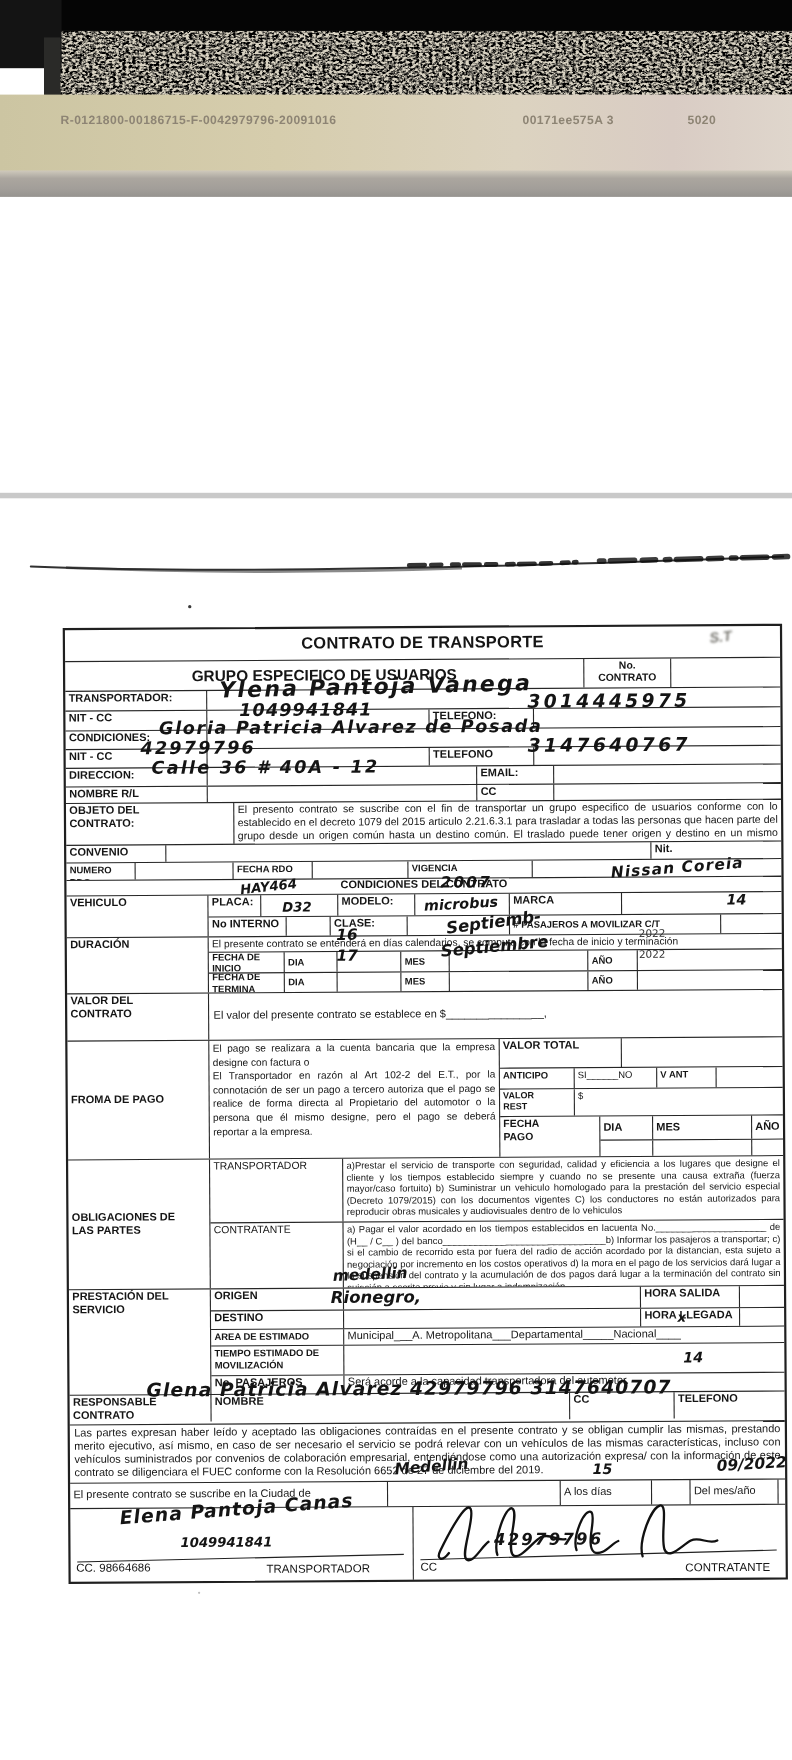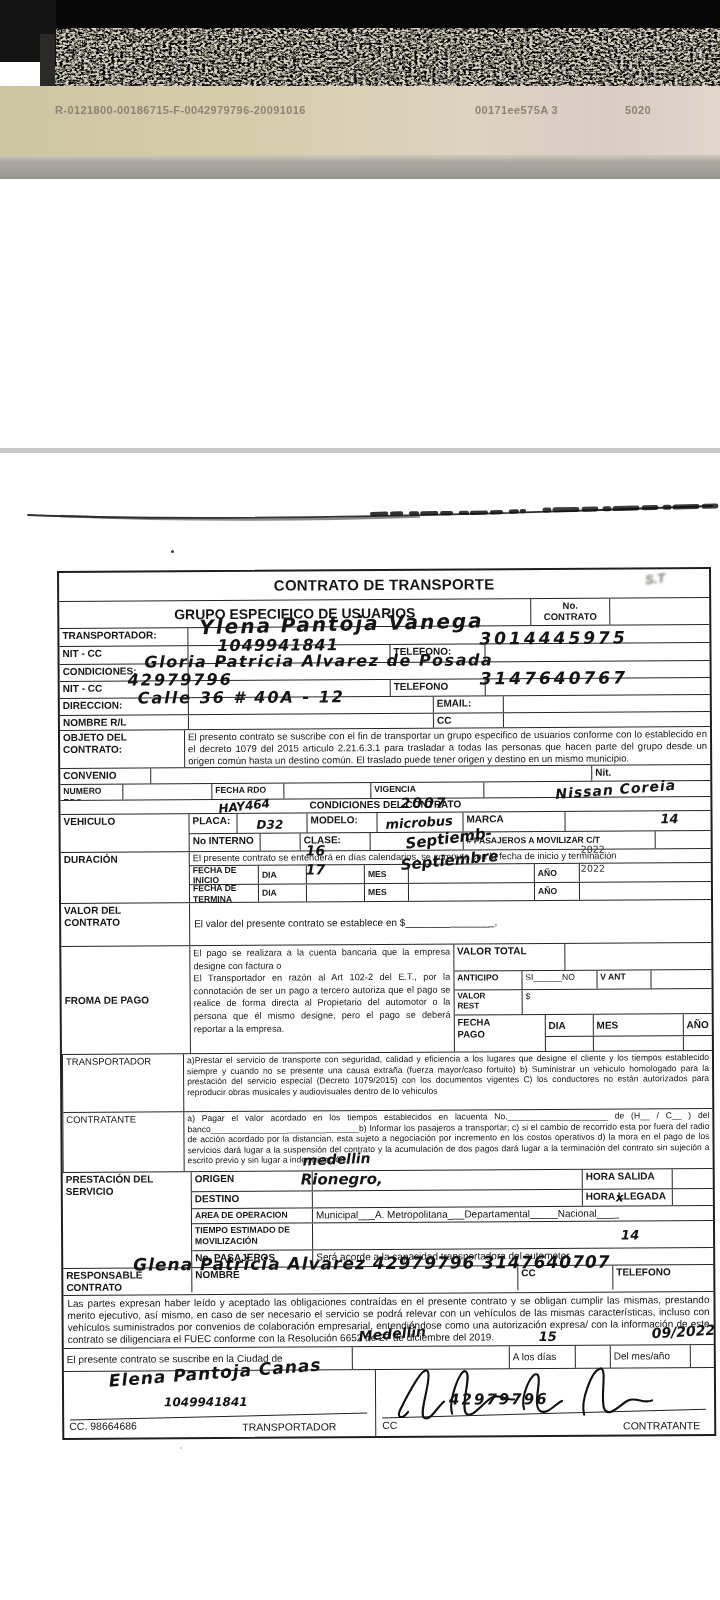--- a/index.html
+++ b/index.html
@@ -134,21 +134,21 @@
   </div>
 
   <div class="row" style="height:15px">
     <div class="c nb lab" style="width:128px">NOMBRE R/L</div>
     <div class="c" style="width:245px"></div>
     <div class="c lab" style="width:70px">CC</div>
     <div class="c" style="flex:1"></div>
   </div>
 
   <div class="row" style="height:38px">
-    <div class="c nb lab pre" style="width:124px">OBJETO DEL
+    <div class="c nb lab pre" style="width:152px">OBJETO DEL
 CONTRATO:</div>
     <div class="c para" style="flex:1">El presento contrato se suscribe con el fin de transportar un grupo especifico de usuarios conforme con lo establecido en el decreto 1079 del 2015 articulo 2.21.6.3.1 para trasladar a todas las personas que hacen parte del grupo desde un origen común hasta un destino común. El traslado puede tener origen y destino en un mismo municipio.</div>
   </div>
 
   <div class="row" style="height:16px">
     <div class="c nb lab" style="width:90px">CONVENIO</div>
     <div class="c" style="width:441px"></div>
     <div class="c lab" style="flex:1">Nit.</div>
   </div>
 
@@ -257,20 +257,22 @@
               <div class="c" style="width:90px"></div>
               <div class="c" style="flex:1"></div>
             </div>
           </div>
         </div>
       </div>
     </div>
   </div>
 
   <div class="grp">
+    <div class="glabel pre vctr">OBLIGACIONES DE
+LAS PARTES</div>
     <div class="gbody">
       <div class="row first" style="height:57px">
         <div class="c nb" style="width:120px;font-size:9.5px">TRANSPORTADOR</div>
         <div class="c small" style="flex:1;text-align:justify">a)Prestar el servicio de transporte con seguridad, calidad y eficiencia a los lugares que designe el cliente y los tiempos establecido siempre y cuando no se presente una causa extraña (fuerza mayor/caso fortuito) b) Suministrar un vehiculo homologado para la prestación del servicio especial (Decreto 1079/2015) con los documentos vigentes C) los conductores no están autorizados para reproducir obras musicales y audiovisuales dentro de lo vehiculos</div>
       </div>
       <div class="row" style="height:60px">
         <div class="c nb" style="width:120px;font-size:9.5px">CONTRATANTE</div>
         <div class="c small" style="flex:1;text-align:justify">a) Pagar el valor acordado en los tiempos establecidos en lacuenta  No._____________________ de  (H__ / C__ )  del banco_______________________________b) Informar los pasajeros a transportar; c) si el cambio de recorrido esta por fuera del radio de acción acordado por la distancian, esta sujeto a negociación por incremento en los costos operativos d) la mora en el pago de los servicios dará lugar a la suspensión del contrato y la acumulación de dos pagos dará lugar a la terminación del contrato sin sujeción a escrito previo y sin lugar a indemnización.</div>
       </div>
     </div>
@@ -286,21 +288,21 @@
         <div class="c lab" style="width:90px">HORA SALIDA</div>
         <div class="c" style="flex:1"></div>
       </div>
       <div class="row" style="height:17px">
         <div class="c nb lab" style="width:120px">DESTINO</div>
         <div class="c" style="width:270px"></div>
         <div class="c lab" style="width:90px">HORA LLEGADA</div>
         <div class="c" style="flex:1"></div>
       </div>
       <div class="row" style="height:15px">
-        <div class="c nb lab small" style="width:120px">AREA DE OPERACION</div>
+        <div class="c nb lab small" style="width:120px">AREA DE ESTIMADO</div>
         <div class="c" style="flex:1">Municipal___A. Metropolitana___Departamental_____Nacional____</div>
       </div>
       <div class="row" style="height:27px">
         <div class="c nb lab pre small" style="width:120px">TIEMPO ESTIMADO DE
 MOVILIZACIÓN</div>
         <div class="c" style="flex:1"></div>
       </div>
       <div class="row" style="height:17px">
         <div class="c nb lab" style="width:120px">No. PASAJEROS</div>
         <div class="c" style="flex:1">Será acorde a la capacidad transportadora del automotor.</div>
@@ -318,21 +320,21 @@
     </div>
   </div>
 
   <div class="row" style="height:53px;display:block">
     <div style="padding:2px 4px;font-size:10px;line-height:12px;text-align:justify">Las partes expresan haber leído y aceptado las obligaciones contraídas en el presente contrato y se obligan cumplir las mismas, prestando merito ejecutivo, así mismo, en caso de ser necesario el servicio se podrá relevar con un vehículos de las mismas características, incluso con vehículos suministrados por convenios de colaboración empresarial, entendiéndose como una autorización expresa/ con la información de este contrato se diligenciara el FUEC conforme con la Resolución 6652 de 27 de diciembre del 2019.</div>
   </div>
 
   <div class="row" style="height:23px">
     <div class="c nb vctr" style="width:288px">El presente contrato se suscribe en la Ciudad de</div>
     <div class="c" style="width:157px"></div>
-    <div class="c vctr" style="width:66px">A los días</div>
+    <div class="c vctr" style="width:83px">A los días</div>
     <div class="c" style="width:35px"></div>
     <div class="c vctr" style="width:80px">Del mes/año</div>
     <div class="c" style="flex:1"></div>
   </div>
 
   <div class="row" style="height:67px">
     <div class="sig-half" style="width:311px">
       <div class="sig-line" style="top:45px;transform:rotate(-1deg)"></div>
       <span class="sig-txt" style="left:5px;top:48px">CC. 98664686</span>
       <span class="sig-txt" style="left:178px;top:50px">TRANSPORTADOR</span>

